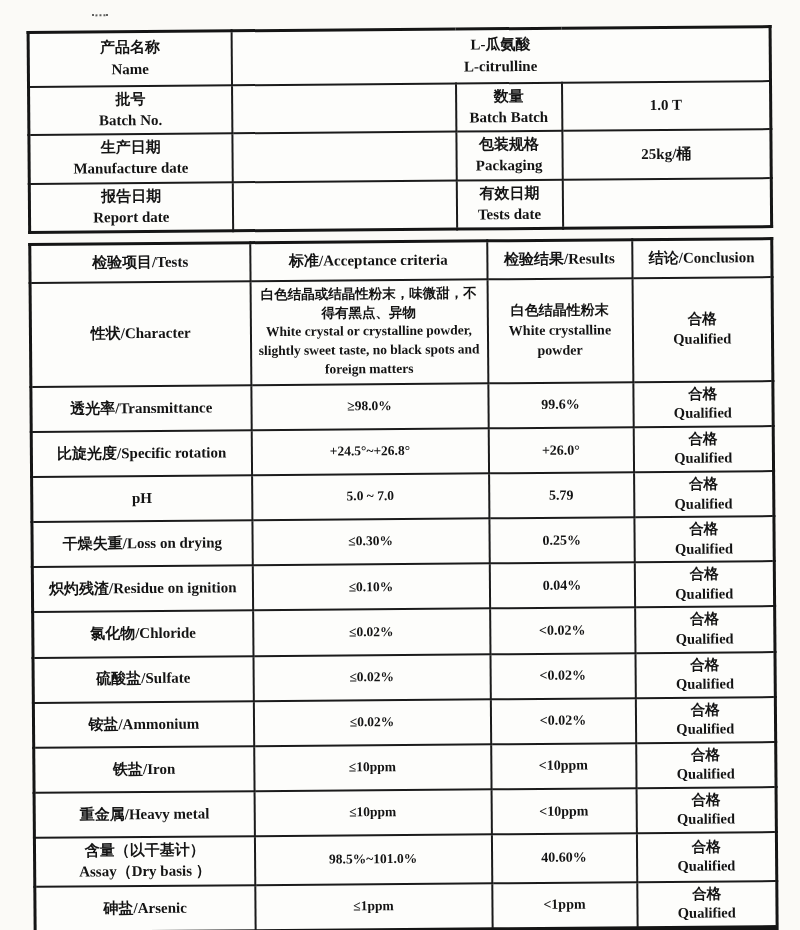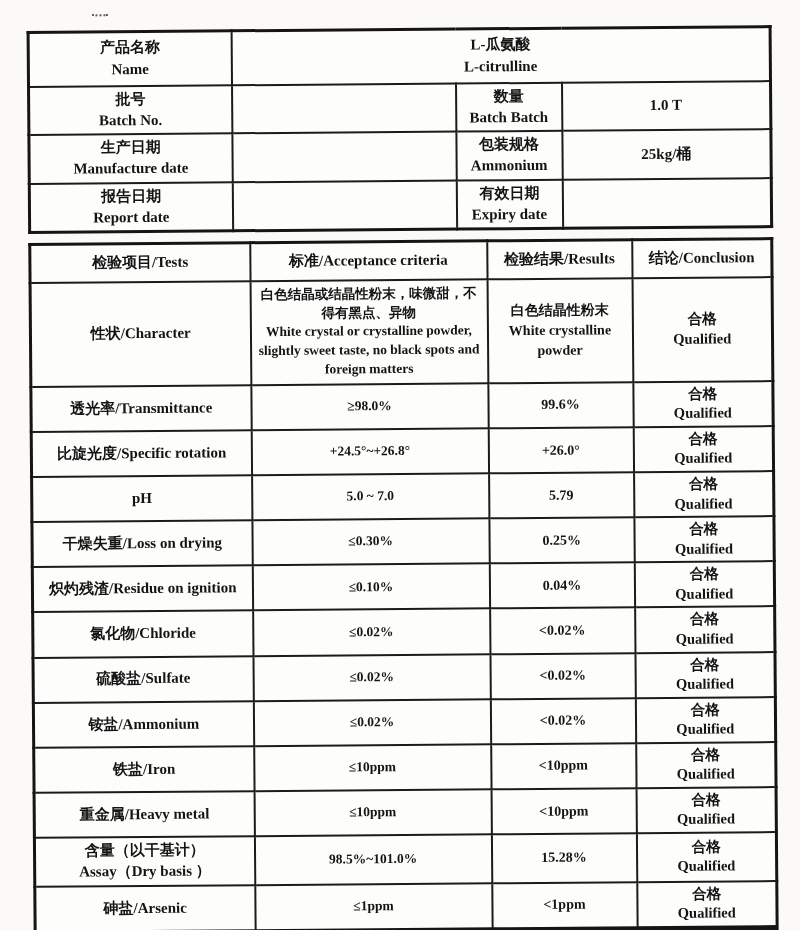--- a/index.html
+++ b/index.html
@@ -87,29 +87,29 @@
       <td></td>
       <td>数量
 Batch Batch</td>
       <td>1.0 T</td>
     </tr>
     <tr>
       <td>生产日期
 Manufacture date</td>
       <td></td>
       <td>包装规格
-Ammonium</td>
+Packaging</td>
       <td>25kg/桶</td>
     </tr>
     <tr>
       <td>报告日期
 Report date</td>
       <td></td>
       <td>有效日期
-Expiry date</td>
+Tests date</td>
       <td></td>
     </tr>
   </tbody>
     </table>
 
   <div class="tables-gap"></div>
 
   <table class="tests-table">
     <colgroup>
       <col style="width:220px">
@@ -202,21 +202,21 @@
         <td class="test-cell">重金属/Heavy metal</td>
         <td class="criteria-cell">≤10ppm</td>
         <td class="result-cell">&lt;10ppm</td>
         <td class="conclusion-cell">合格
 Qualified</td>
       </tr>
       <tr>
         <td class="test-cell">含量（以干基计）
 Assay（Dry basis ）</td>
         <td class="criteria-cell">98.5%~101.0%</td>
-        <td class="result-cell">15.28%</td>
+        <td class="result-cell">40.60%</td>
         <td class="conclusion-cell">合格
 Qualified</td>
       </tr>
       <tr>
         <td class="test-cell">砷盐/Arsenic</td>
         <td class="criteria-cell">≤1ppm</td>
         <td class="result-cell">&lt;1ppm</td>
         <td class="conclusion-cell">合格
 Qualified</td>
       </tr>

